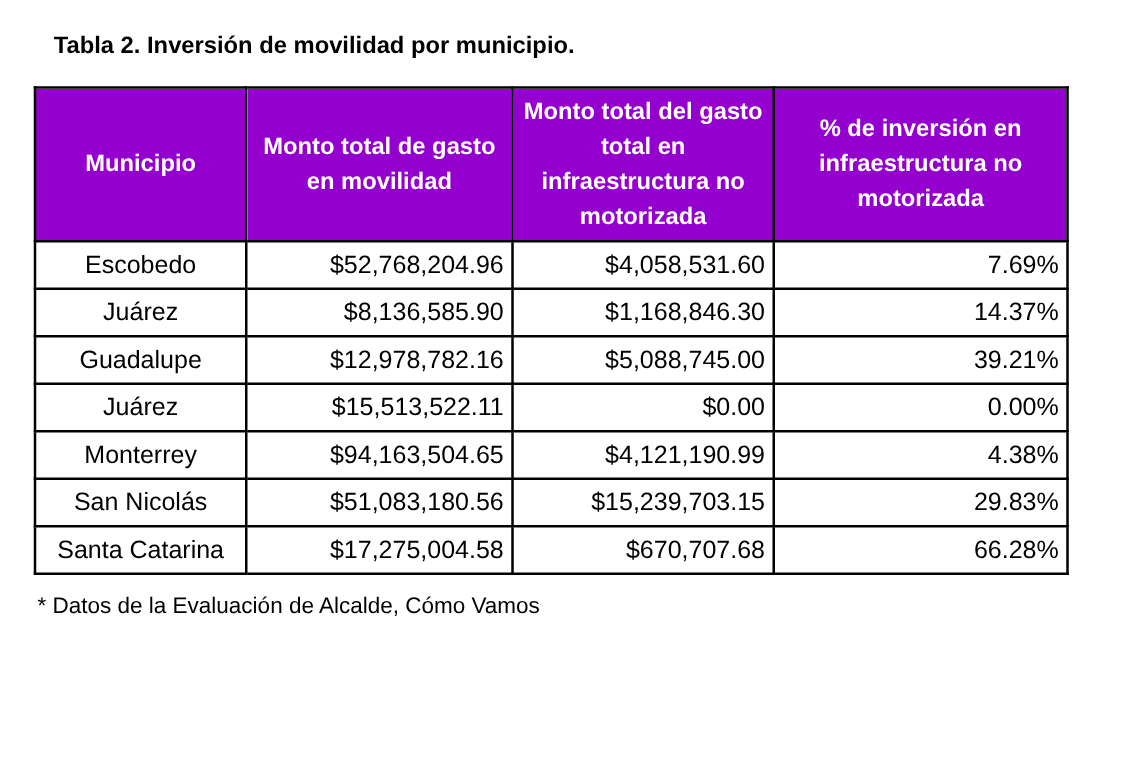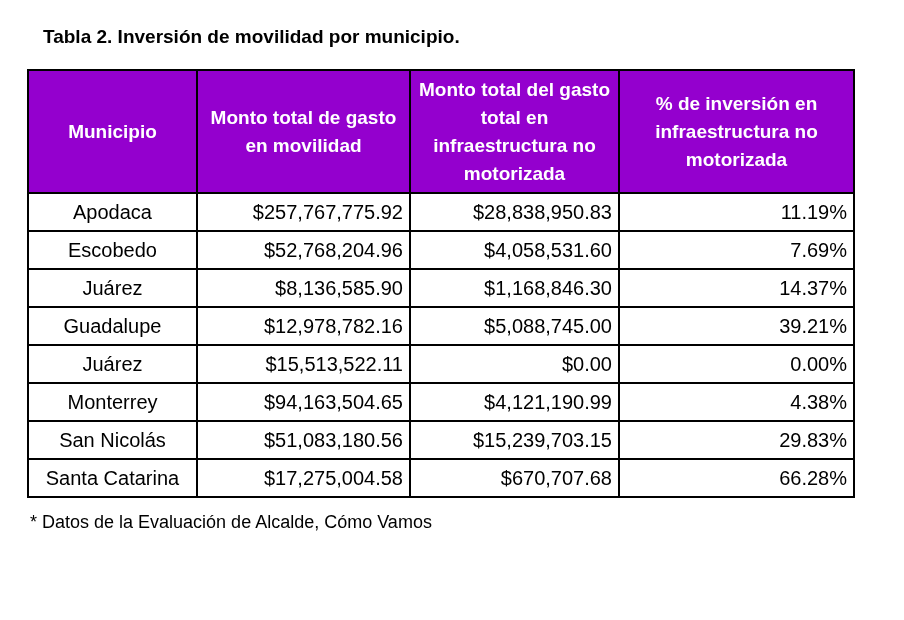--- a/index.html
+++ b/index.html
@@ -94,26 +94,20 @@
 total en
 infraestructura no
 motorizada</th>
         <th>% de inversión en
 infraestructura no
 motorizada</th>
       </tr>
     </thead>
     <tbody>
       <tr>
-        <td class="c-muni">Apodaca</td>
-        <td class="c-money">$257,767,775.92</td>
-        <td class="c-money">$28,838,950.83</td>
-        <td class="c-pct">11.19%</td>
-      </tr>
-      <tr>
         <td class="c-muni">Escobedo</td>
         <td class="c-money">$52,768,204.96</td>
         <td class="c-money">$4,058,531.60</td>
         <td class="c-pct">7.69%</td>
       </tr>
       <tr>
         <td class="c-muni">Juárez</td>
         <td class="c-money">$8,136,585.90</td>
         <td class="c-money">$1,168,846.30</td>
         <td class="c-pct">14.37%</td>

